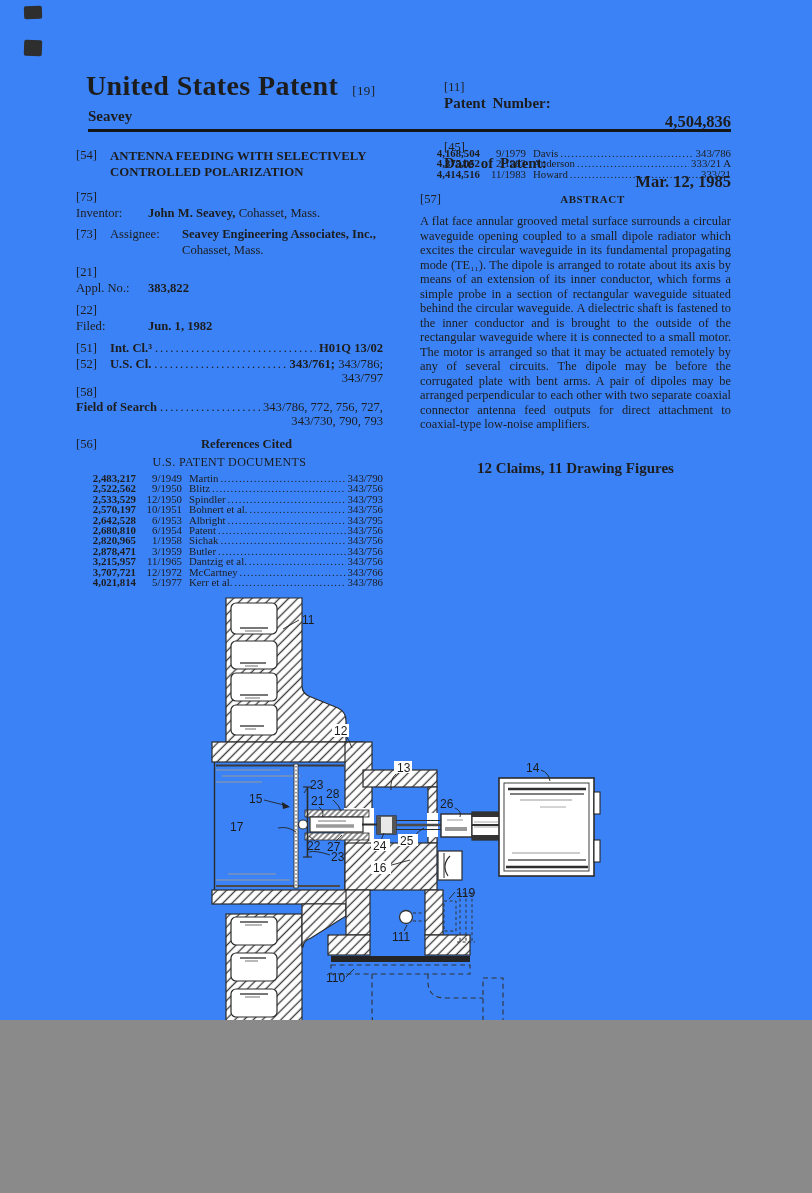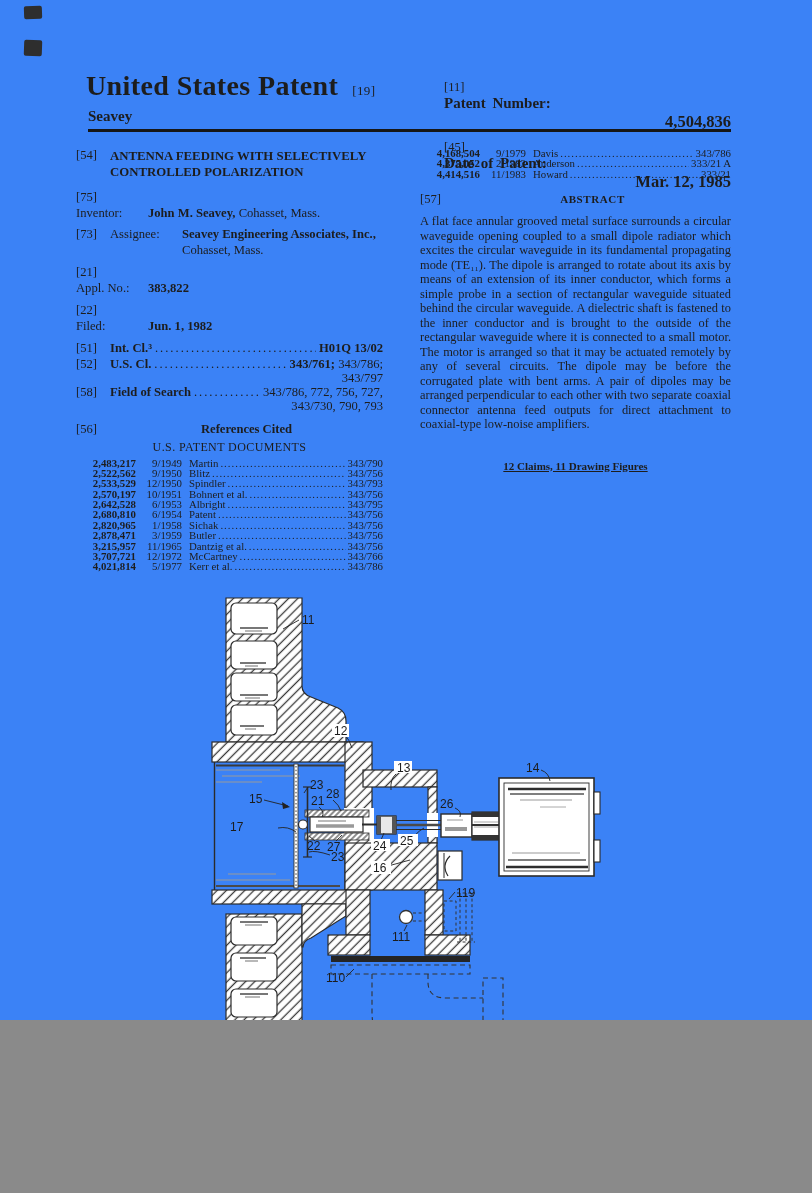--- a/index.html
+++ b/index.html
@@ -34,39 +34,39 @@
   .fld{margin-bottom:6px;flex-direction:column;}
   .fld .lab{display:inline-block;width:72px;}
   .f73{margin-bottom:7px;}
   .mb7{margin-bottom:7px;}
   .ind{padding-left:72px;}
 
   .clsrow{display:flex;align-items:baseline;line-height:14px;}
   .leader{flex:1;overflow:hidden;white-space:nowrap;letter-spacing:2px;margin:0 3px;}
   .nw{white-space:nowrap;}
   .r{text-align:right;}
-  .mb9{margin-bottom:9px;}
+  .mb9{margin-bottom:9px;flex-direction:column;}
 
   .refhead{margin-top:0;margin-bottom:4px;line-height:15px;}
   .refhead .cnt{text-align:center;font-weight:bold;}
   .refsub{text-align:center;font-size:12px;line-height:13px;margin-bottom:4px;letter-spacing:.4px;}
   .ref-row{display:flex;align-items:baseline;font-size:10.8px;line-height:10.4px;height:10.4px;}
   .rn{width:60px;text-align:right;flex:none;font-weight:bold;}
   .rd{width:46px;text-align:right;flex:none;}
   .rm{margin-left:7px;flex:none;}
   .rl{flex:1;overflow:hidden;white-space:nowrap;letter-spacing:1px;margin:0 2px;}
   .rc{text-align:right;white-space:nowrap;flex:none;}
 
   .exam{margin-top:12px;font-size:12.6px;line-height:14.5px;}
   .exlbl{font-style:italic;}
   .abshead{display:flex;margin-top:13px;line-height:15px;}
   .abshead .tag{width:34px;}
   .abshead .h{flex:1;text-align:center;font-weight:bold;font-size:11px;letter-spacing:.6px;}
   .abstext{margin-top:7px;text-align:justify;font-size:12.4px;line-height:14.5px;}
-  .claims{margin-top:28px;text-align:center;font-weight:bold;font-size:11px;text-decoration:underline;}
+  .claims{margin-top:28px;text-align:center;font-weight:bold;font-size:15px;}
 
   .fig{position:absolute;left:185px;top:578px;width:430px;height:517px;}
   .fig text{font-family:"Liberation Sans",sans-serif;font-size:12px;fill:#1c1c1c;}
 </style>
 </head>
 <body>
 
 <div class="page">
 
   <div class="scanmark mark1"></div>

